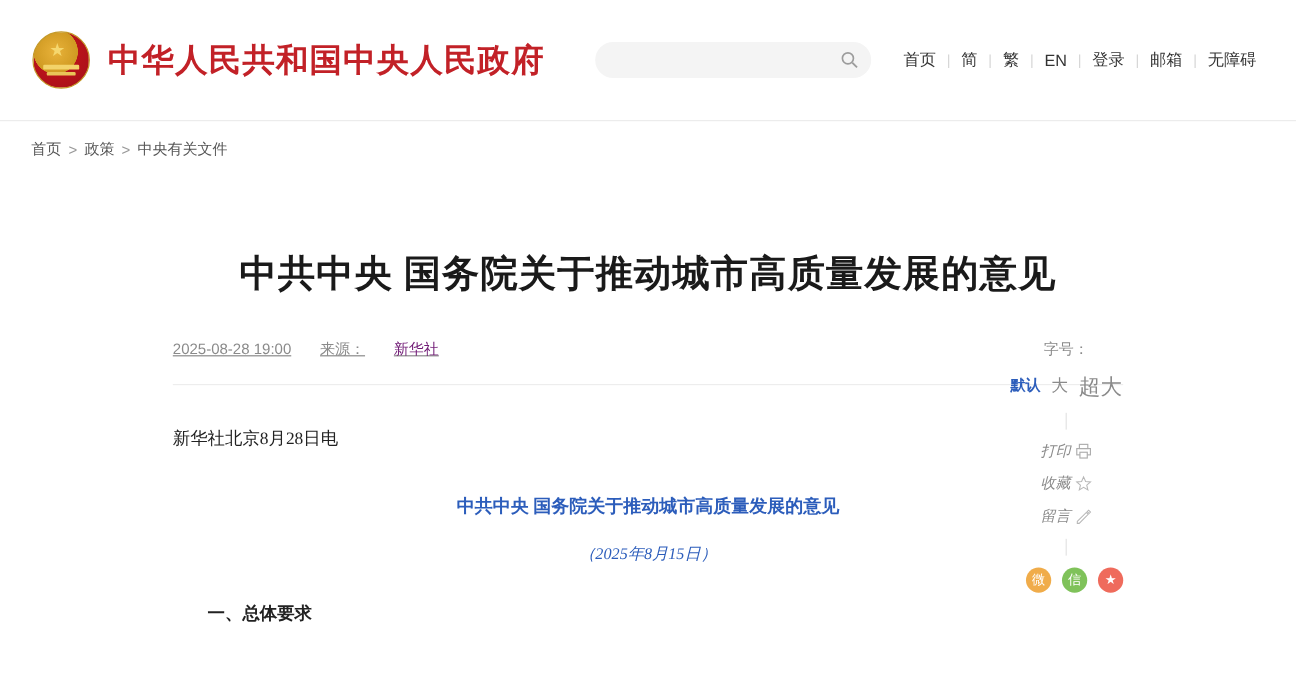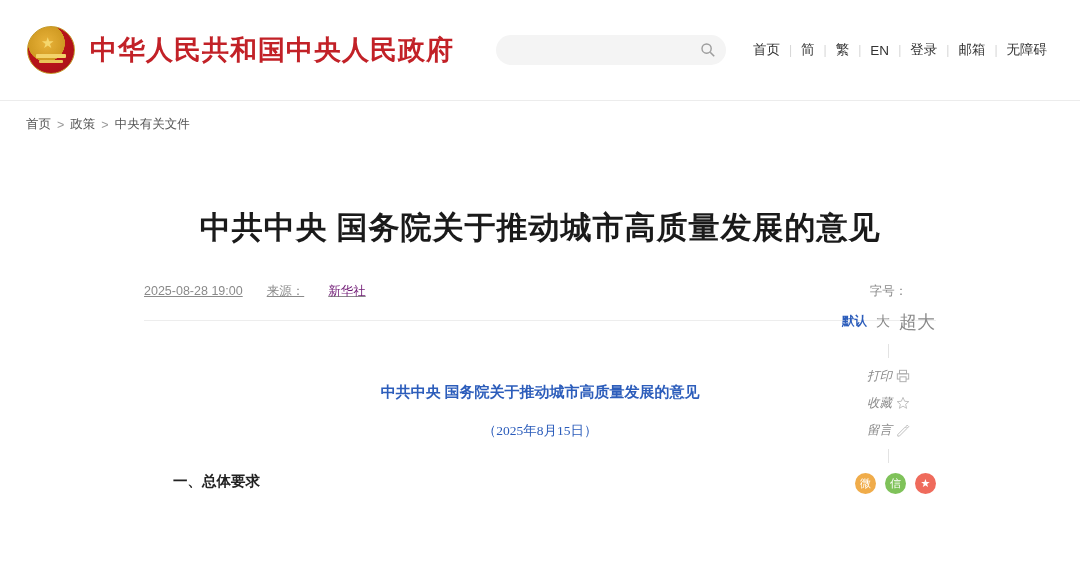--- a/index.html
+++ b/index.html
@@ -202,20 +202,21 @@
     color: #2c5dbb;
     font-weight: bold;
     font-size: 15px;
     margin-top: 26px;
   }
   .center-date {
     text-align: center;
     color: #2c5dbb;
     font-size: 13.5px;
     margin-top: 7px;
+    font-style: italic;
   }
   .para {
     margin-top: 16px;
     text-indent: 2em;
     text-align: justify;
   }
   .section-head {
     margin-top: 20px;
     text-indent: 2em;
     font-weight: bold;
@@ -322,20 +323,21 @@
 
         <span class="socials">
           <span class="circ orange">微</span>
           <span class="circ green">信</span>
           <span class="circ red">★</span>
         </span>
       </div>
     </div>
 
     <div class="body-text">
+      <div class="lead">新华社北京8月28日电</div>
       <div class="center-title">中共中央 国务院关于推动城市高质量发展的意见</div>
       <div class="center-date">（2025年8月15日）</div>
       <div class="section-head">一、总体要求</div>
 
     </div>
   </div>
 
 </div>
 
 </body></html>

